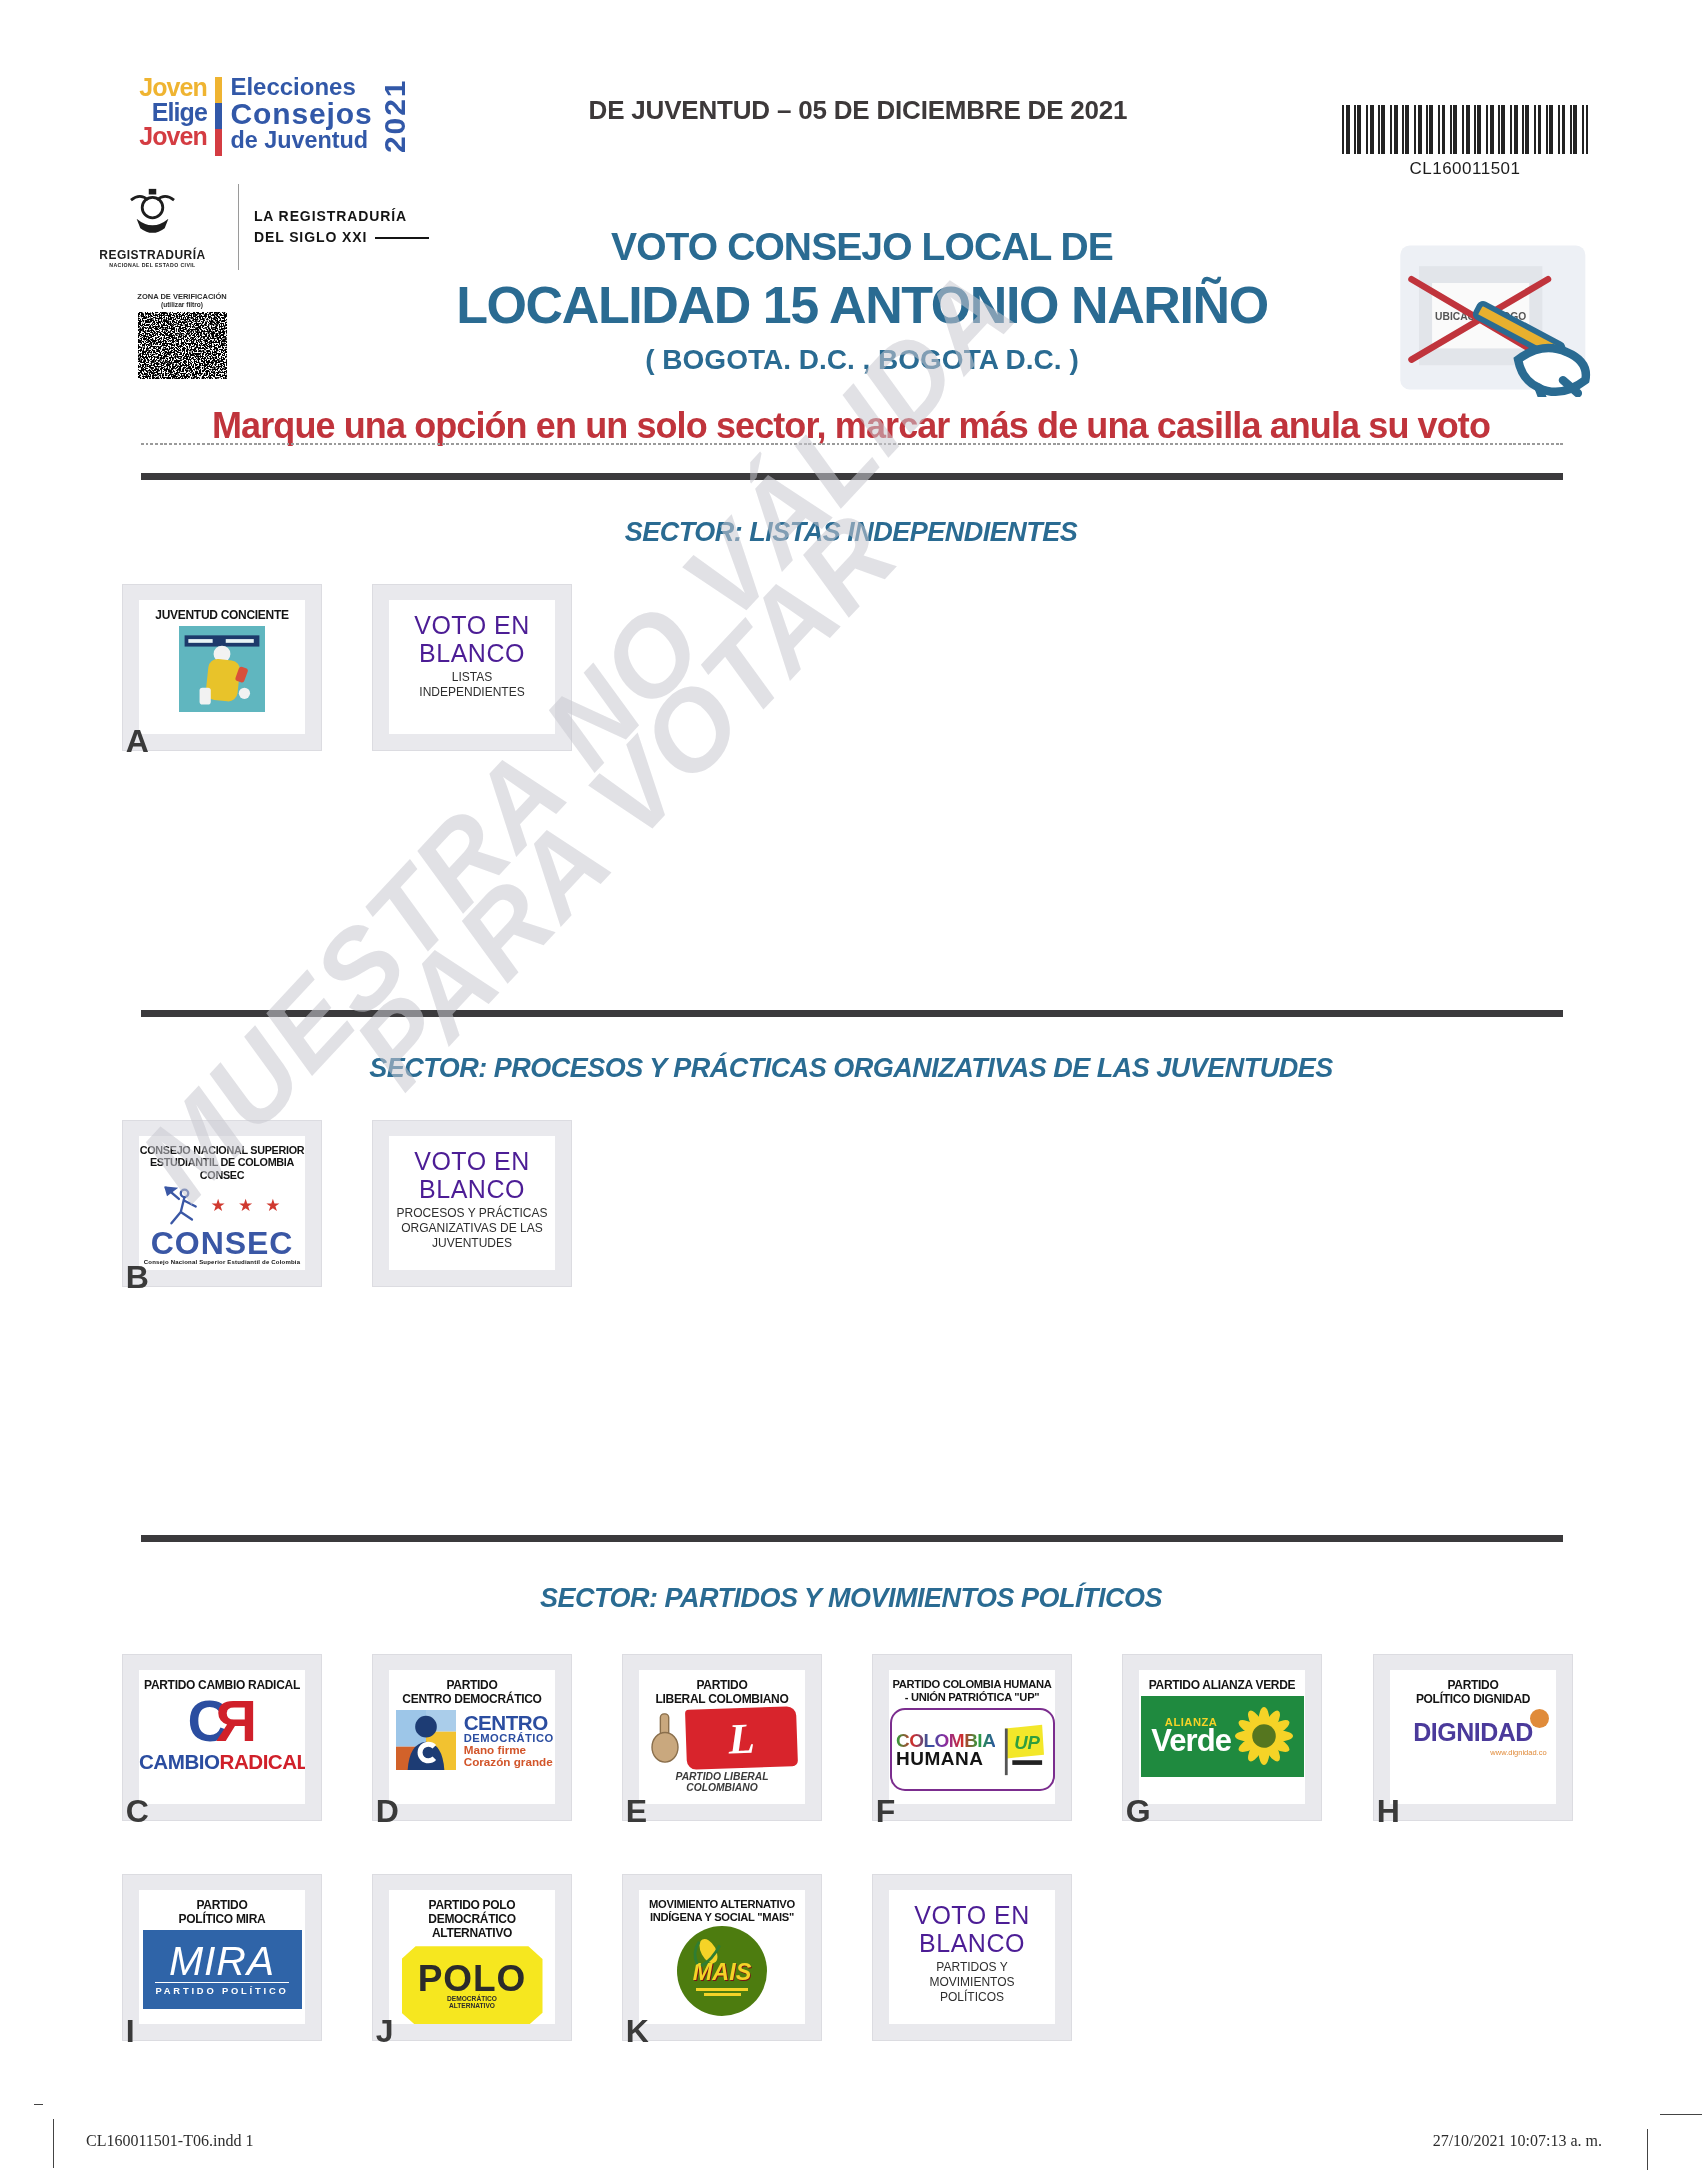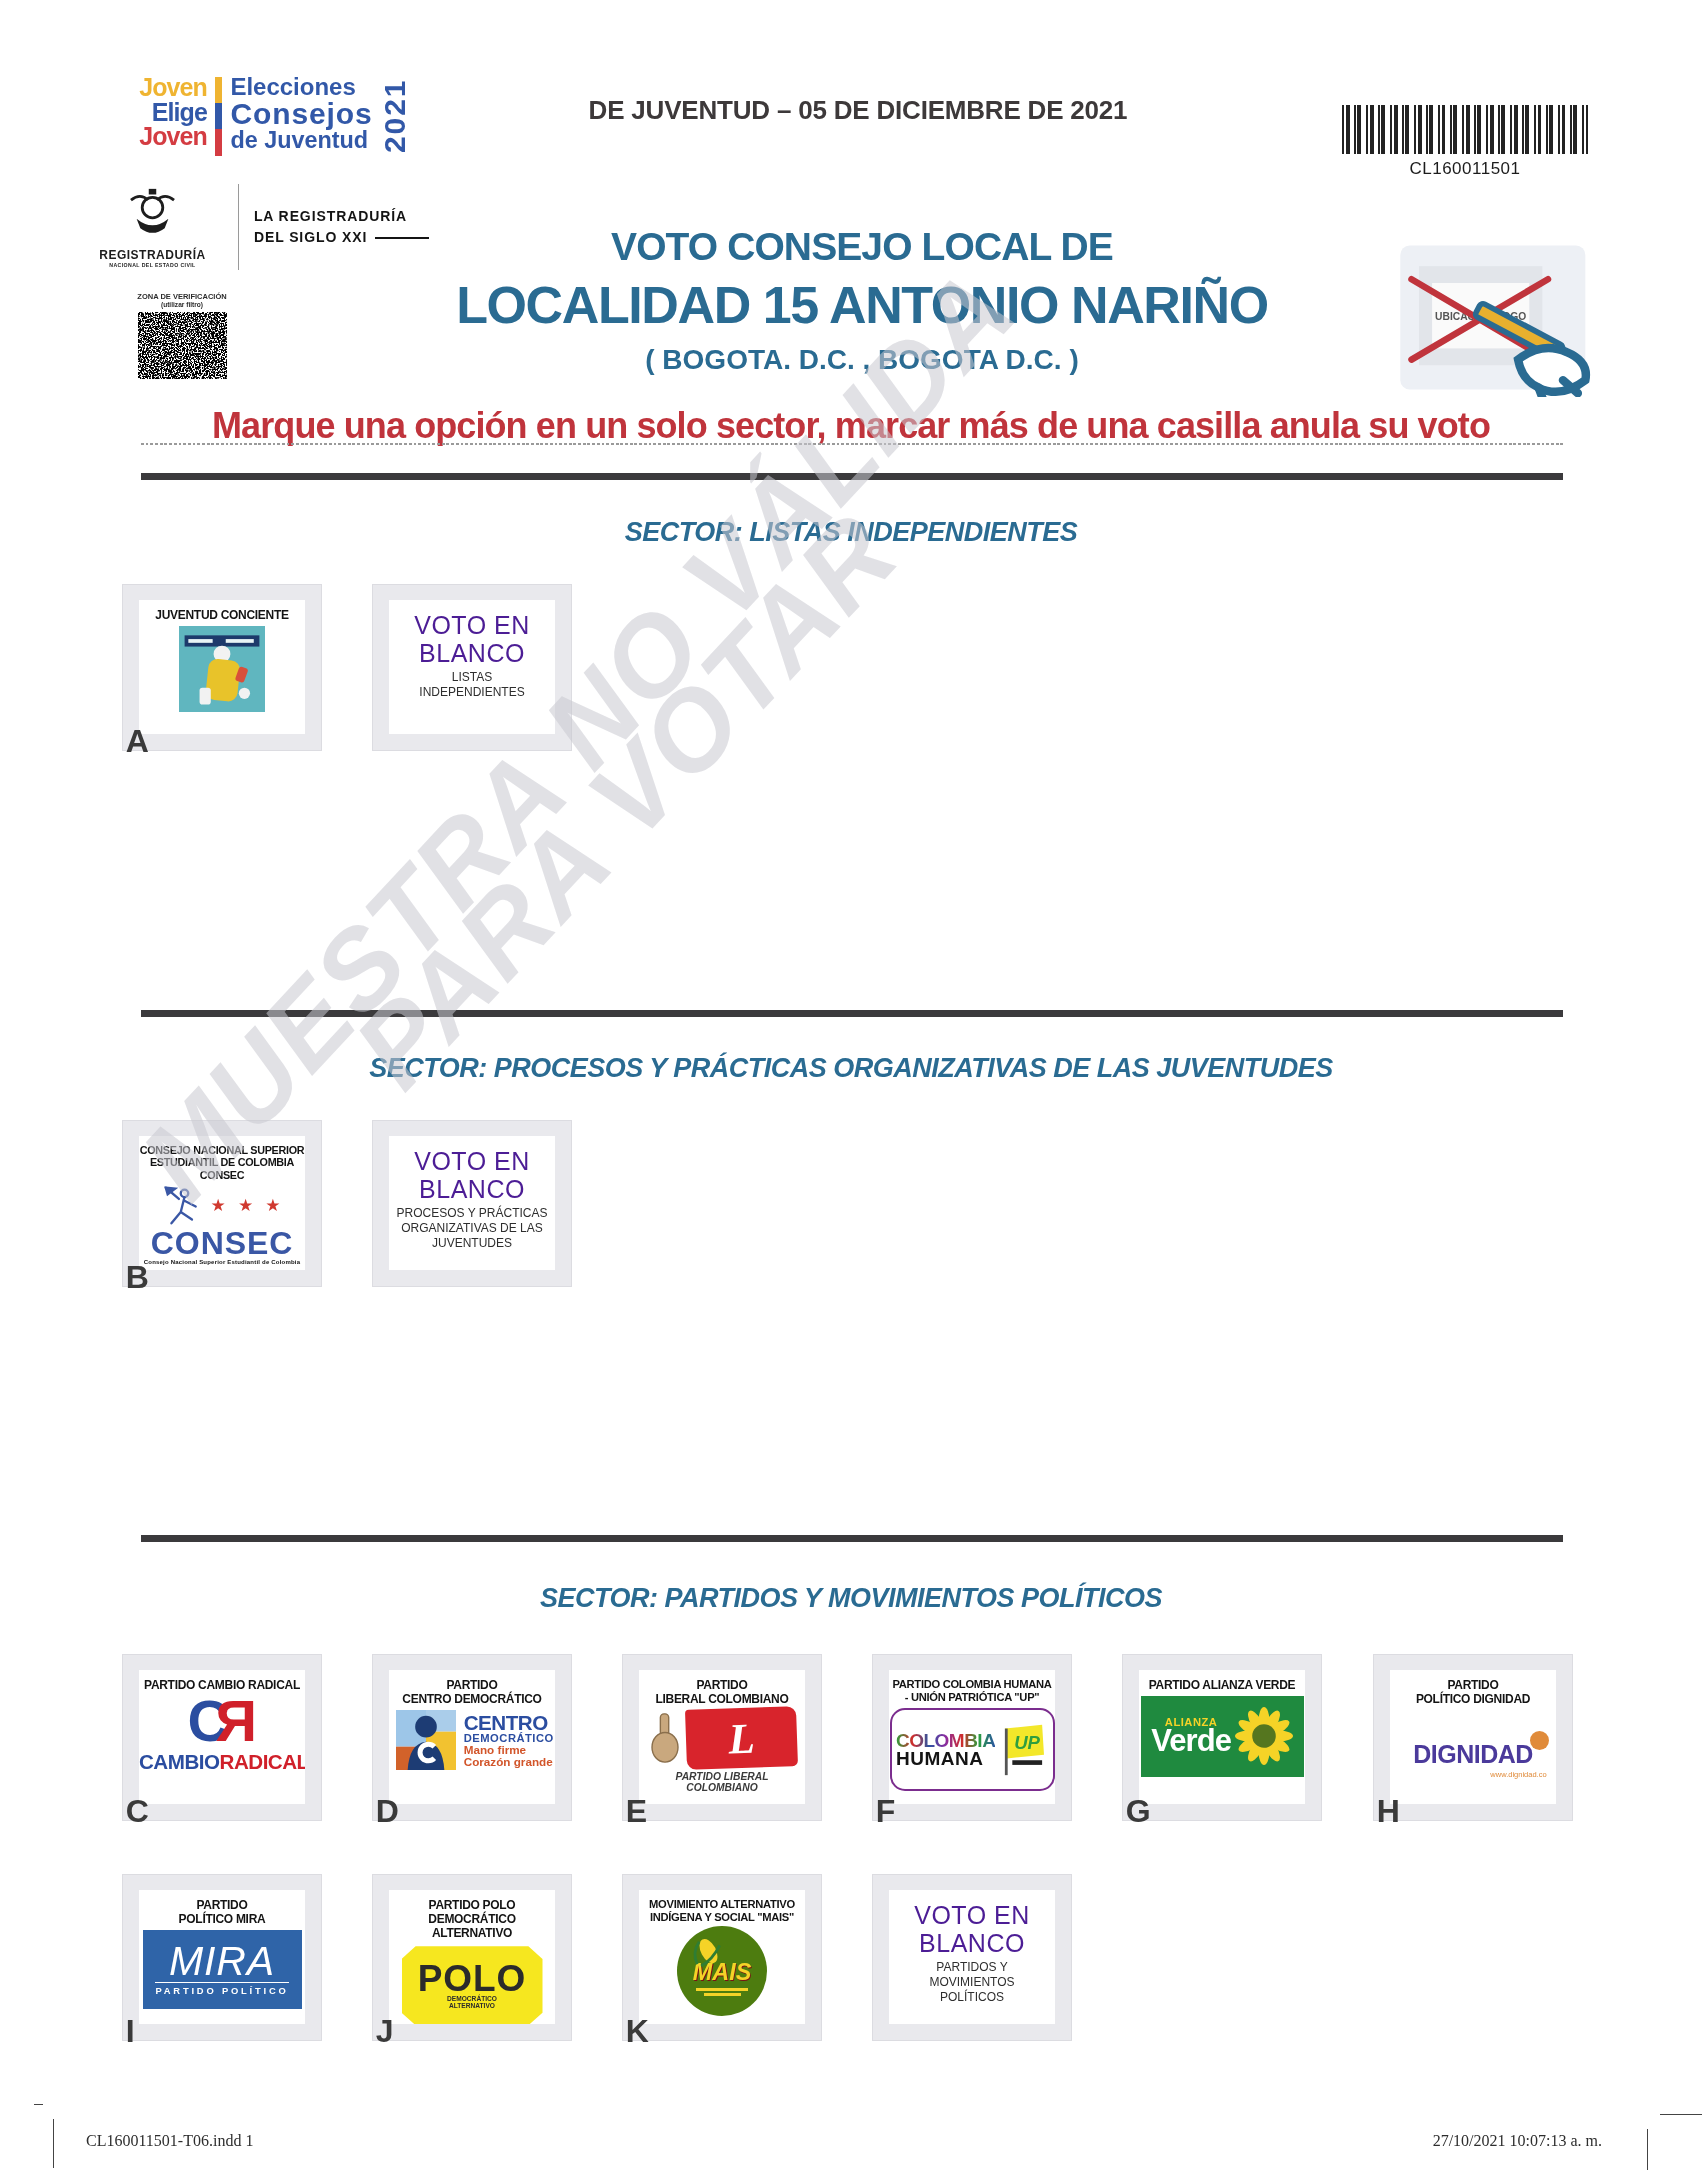--- a/index.html
+++ b/index.html
@@ -106,21 +106,21 @@
   .ch-colombia{font-size:19px;font-weight:900;letter-spacing:-0.5px;
     background:linear-gradient(90deg,#2aa03c,#d02c2c,#2b55a2,#8a2ca0,#d02c2c,#2aa03c,#2b55a2);
     -webkit-background-clip:text;background-clip:text;color:#2aa03c;-webkit-text-fill-color:transparent;}
   .ch-humana{font-size:19px;font-weight:900;color:#141414;letter-spacing:0.5px;}
 
   .av-rect{width:163px;height:81px;background:#1f8a3f;display:flex;align-items:center;justify-content:center;gap:3.7px;margin-top:3.7px;}
   .av-words{text-align:center;line-height:0.9;}
   .av-alianza{font-size:11.2px;font-weight:900;color:#f5d327;letter-spacing:0.5px;}
   .av-verde{font-size:31px;font-weight:800;color:#fff;letter-spacing:-0.9px;}
 
-  .dig-wrap{position:relative;margin-top:34px;text-align:center;}
+  .dig-wrap{position:relative;margin-top:12px;text-align:center;}
   .dig-word{font-size:25px;font-weight:900;color:#4b3a9b;letter-spacing:-0.5px;display:inline-block;}
   .dig-dot{position:absolute;right:7.5px;top:-9.4px;width:19px;height:19px;border-radius:50%;background:#e08b3a;}
   .dig-cap{font-size:7.5px;color:#e08b3a;text-align:right;margin-right:9.4px;margin-top:0.9px;}
 
   .mira-rect{width:159px;height:79px;background:#2f64a8;display:flex;flex-direction:column;align-items:center;justify-content:center;margin-top:3.7px;}
   .mira-word{font-size:41px;font-weight:400;font-style:italic;color:#fff;line-height:0.9;letter-spacing:0.9px;}
   .mira-sub{font-size:9.4px;font-weight:800;color:#fff;letter-spacing:2.8px;border-top:1.9px solid #fff;padding-top:1.9px;margin-top:1.9px;}
 
   .polo-shape{width:141px;height:79px;background:#f6e71f;margin-top:5.6px;
     clip-path:polygon(10% 0,90% 0,100% 16%,100% 84%,90% 100%,10% 100%,0 84%,0 16%);

